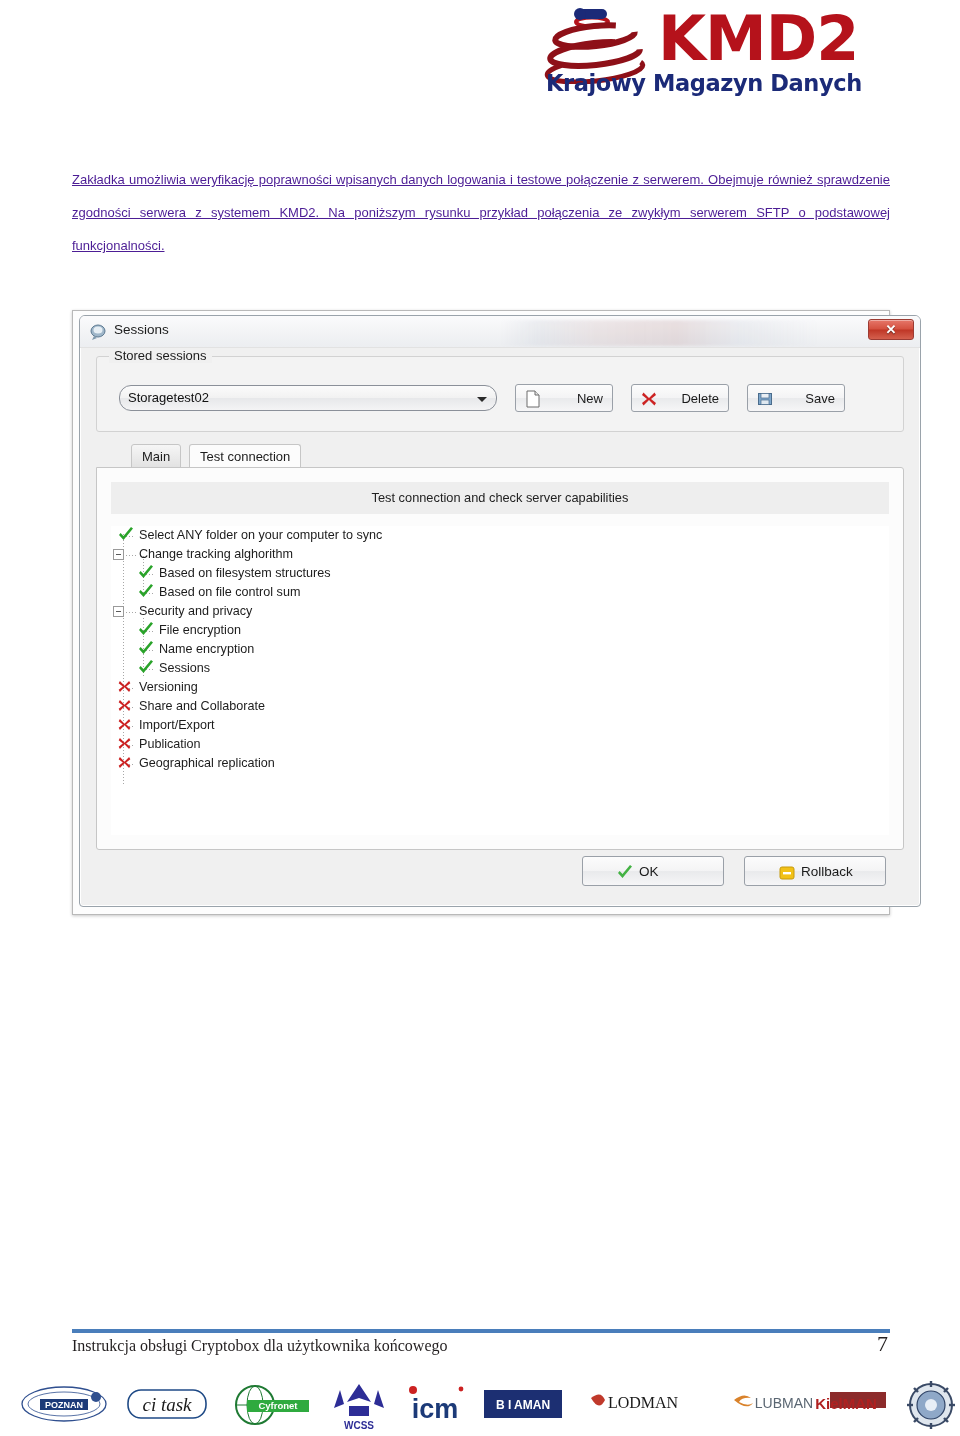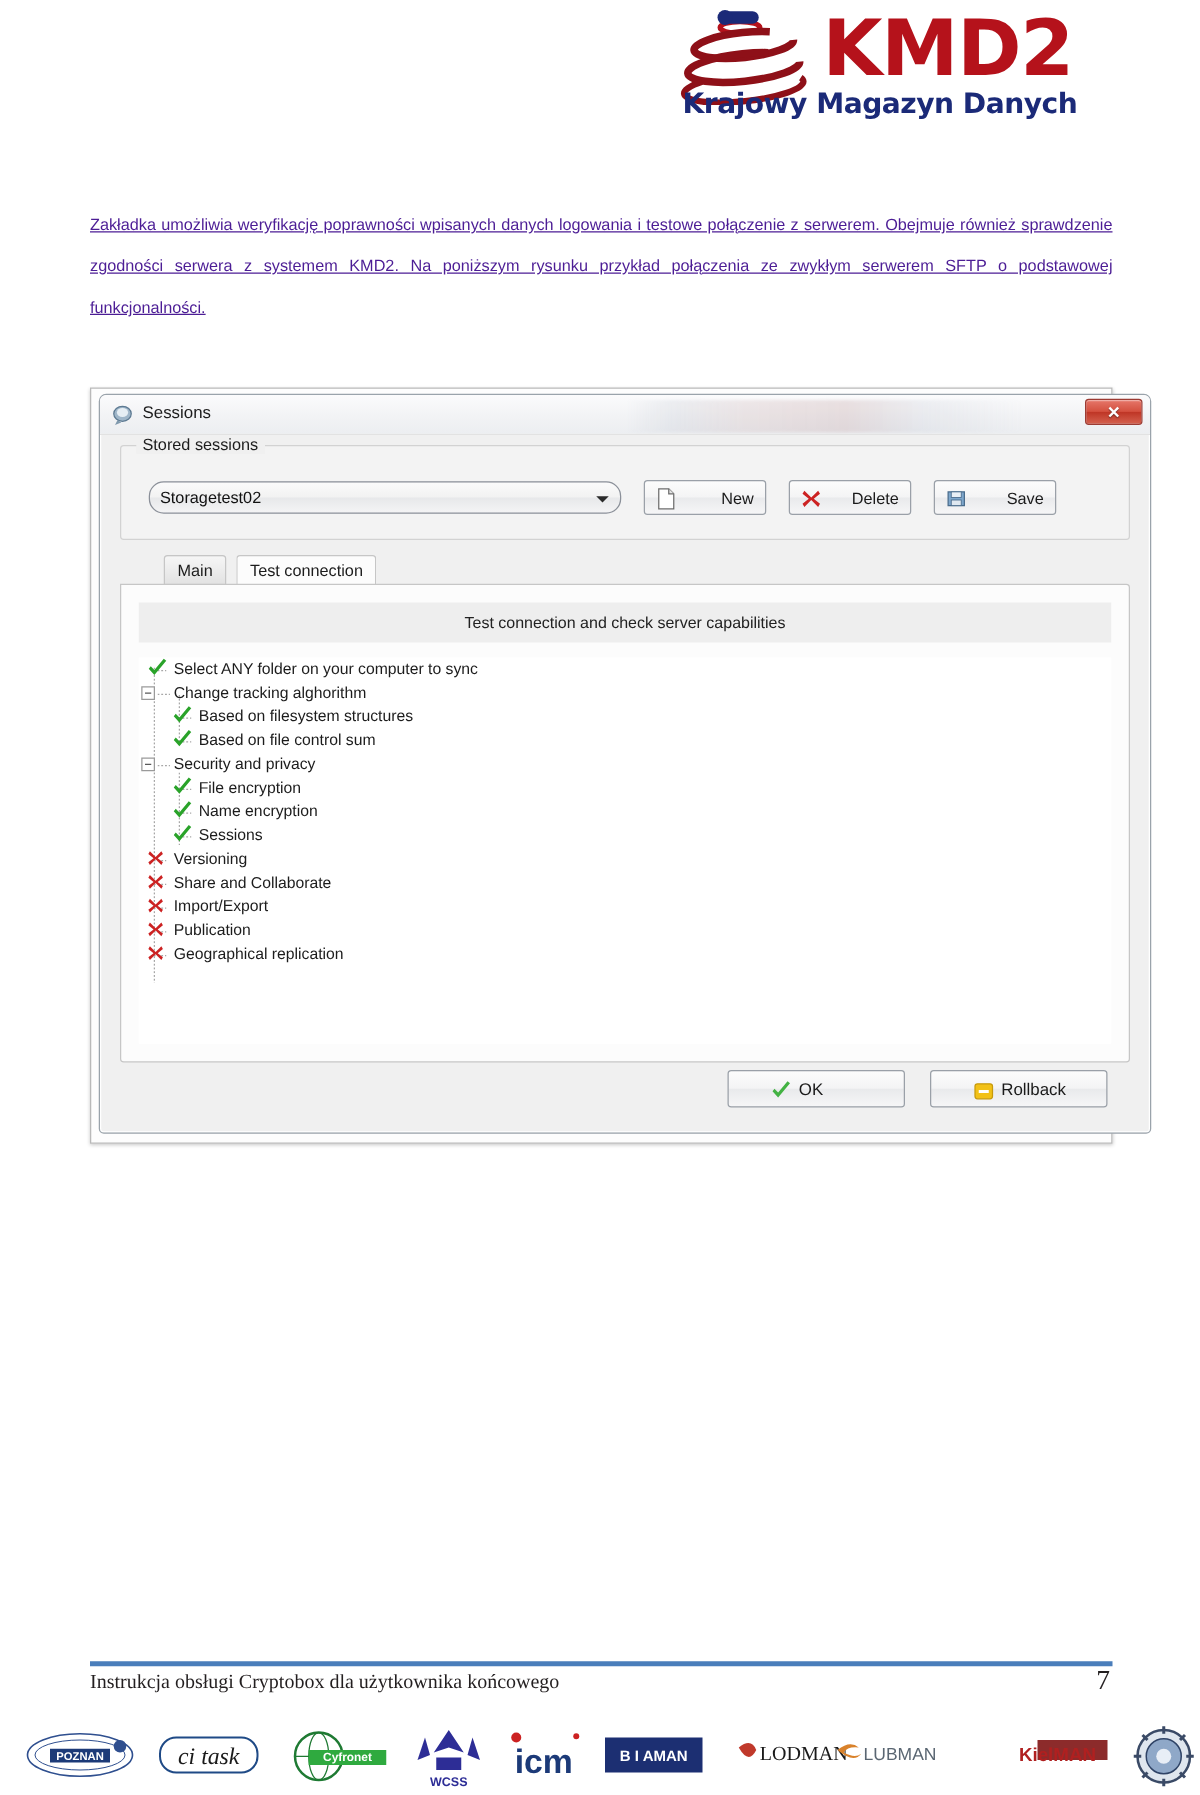--- a/index.html
+++ b/index.html
@@ -497,21 +497,21 @@
     </svg>
   </div>
 
   <div class="lg" style="left:585px; width:96px;">
     <svg viewBox="0 0 96 56" width="96" height="56">
       <path d="M6 20 q10 -8 14 2 q-6 12 -14 -2 z" fill="#c0392b"></path>
       <text x="58" y="30" font-family="Liberation Serif, serif" font-size="16" fill="#1a1a1a" text-anchor="middle">LODMAN</text>
     </svg>
   </div>
 
-  <div class="lg" style="left:664px; width:92px;">
+  <div class="lg" style="left:728px; width:92px;">
     <svg viewBox="0 0 92 56" width="92" height="56">
       <path d="M6 22 q10 -8 17 -2 q-9 -1 -12 4 q9 5 14 1 q-6 8 -19 -3 z" fill="#d9822b"></path>
       <text x="56" y="30" font-family="Liberation Sans, sans-serif" font-size="14" fill="#5a6672" text-anchor="middle">LUBMAN</text>
     </svg>
   </div>
 
   <div class="lg" style="left:800px; width:92px;">
     <svg viewBox="0 0 92 56" width="92" height="56">
       <rect x="30" y="14" width="56" height="16" fill="#8c2b2b"></rect>
       <text x="46" y="31" font-family="Liberation Sans, sans-serif" font-size="15" font-weight="bold" fill="#b02020" text-anchor="middle">KielMAN</text>

